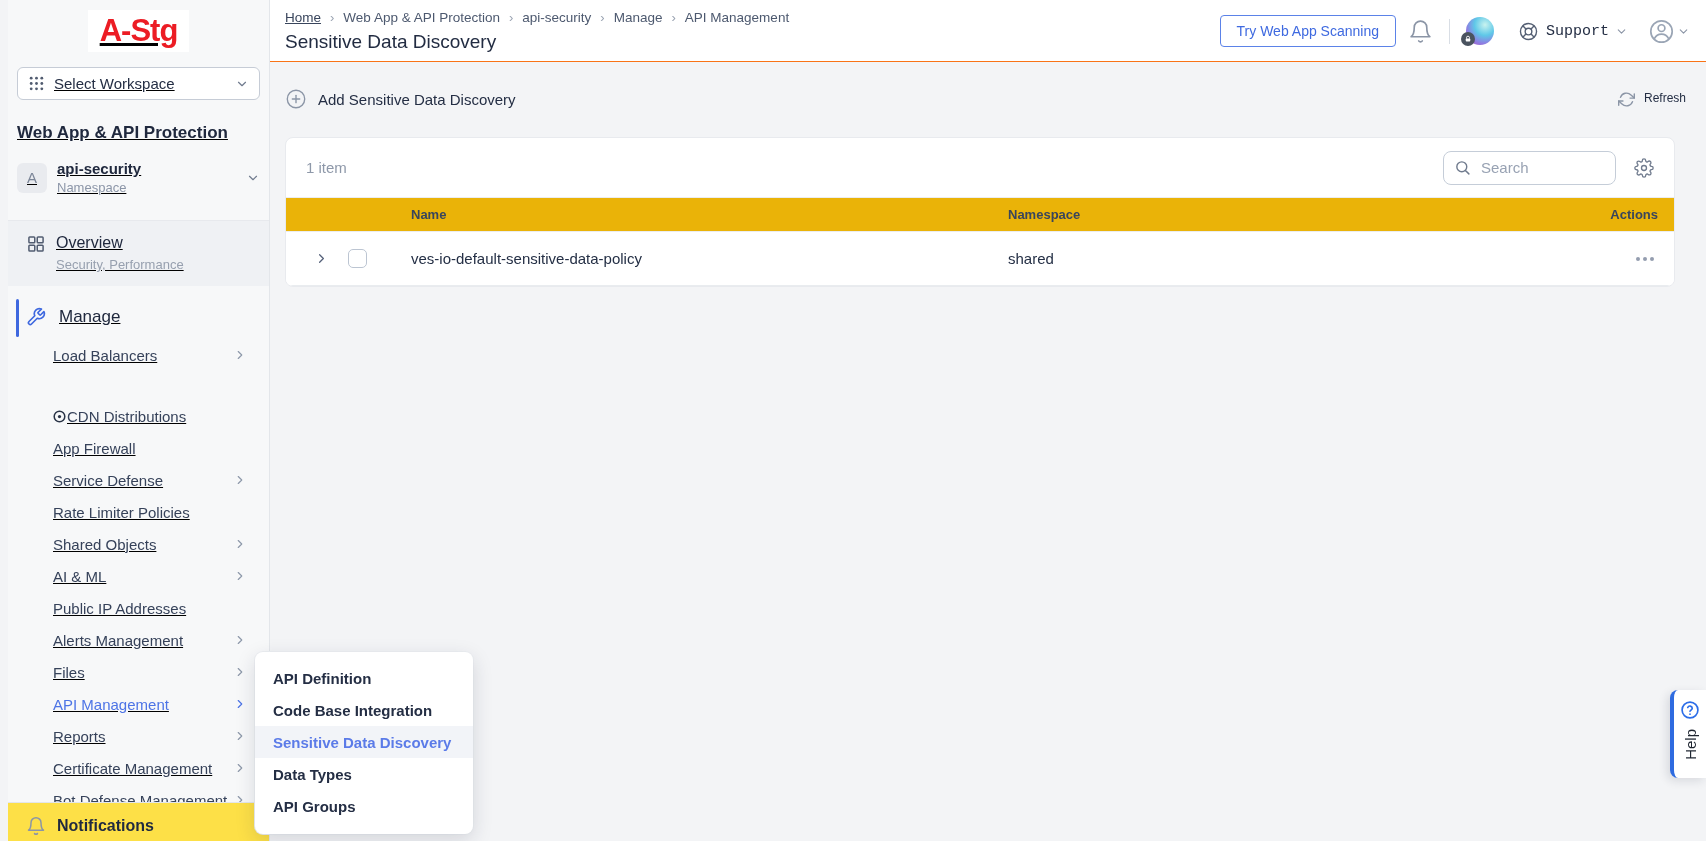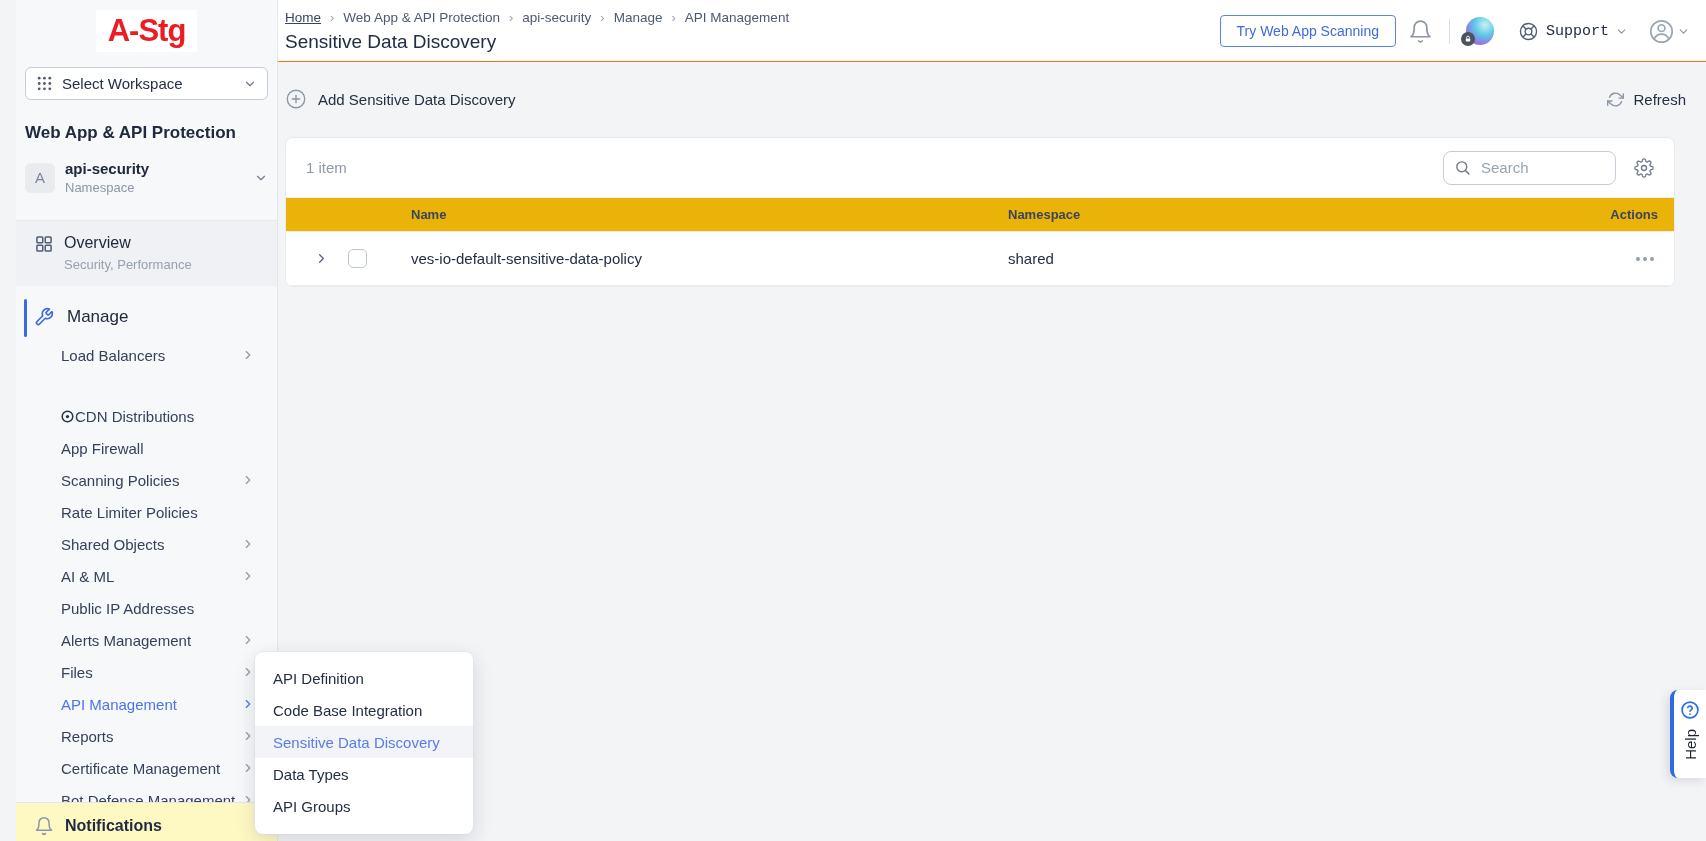--- a/index.html
+++ b/index.html
@@ -1,21 +1,21 @@
 <!DOCTYPE html>
 <html><head>
 <meta charset="utf-8">
 <style>
   html,body{margin:0;padding:0;}
   body{width:1706px;height:841px;overflow:hidden;background:#f3f4f6;font-family:"Liberation Sans",sans-serif;}
   .app{position:relative;width:1706px;height:841px;overflow:hidden;}
   svg{display:block;flex:none;}
 
   
-  .sidebar{position:absolute;left:16px;top:0;width:262px;height:841px;background:#f7f8f9;border-right:1px solid #e3e6ea;box-sizing:border-box;z-index:5;}
+  .sidebar{position:absolute;left:8px;top:0;width:262px;height:841px;background:#f7f8f9;border-right:1px solid #e3e6ea;box-sizing:border-box;z-index:5;text-decoration:underline;}
   .logo-wrap{display:flex;justify-content:center;margin-top:10px;}
   .logo{background:#fff;padding:3px 12px;font-size:31px;font-weight:700;color:#ec1c24;letter-spacing:-1px;}
   .workspace{margin:15px 9px 0 9px;height:33px;background:#fff;border:1px solid #c6ccd6;border-radius:6px;display:flex;align-items:center;padding:0 10px;gap:9px;cursor:pointer;box-sizing:border-box;}
   .workspace .lbl{font-size:15px;color:#242e44;flex:1;}
   .side-title{margin:23px 9px 0 9px;font-size:17px;font-weight:700;color:#20293e;}
   .ns-row{margin:17px 9px 0 9px;display:flex;align-items:center;gap:10px;cursor:pointer;}
   .ns-avatar{width:30px;height:30px;border-radius:6px;background:#e9ebef;color:#7c8698;font-size:15px;display:flex;align-items:center;justify-content:center;}
   .ns-texts{flex:1;}
   .ns-name{font-size:15px;font-weight:700;color:#20293e;}
   .ns-sub{font-size:13px;color:#8c96a8;margin-top:3px;}
@@ -24,25 +24,25 @@
   .ov-label{font-size:16px;color:#20293e;}
   .ov-sub{font-size:13px;color:#97a0af;margin-top:5px;}
   .manage{position:relative;margin-top:13px;padding:8px 18px;display:flex;align-items:center;gap:13px;cursor:pointer;}
   .active-bar{position:absolute;left:8px;top:0;width:3px;height:38px;background:#3e68df;border-radius:2px;}
   .manage-lbl{font-size:17px;color:#20293e;}
   .nav{list-style:none;margin:4px 0 0 0;padding:0;}
   .nav-item{height:32px;display:flex;align-items:center;padding:0 22px 0 45px;font-size:15px;color:#36425a;cursor:pointer;}
   .nav-item.with-icon{padding-left:44px;margin-top:29px;}
   .nav-item.active{color:#4d74e6;}
   .nav-chev{margin-left:auto;display:flex;}
-  .side-bottom{position:absolute;left:0;right:0;bottom:0;height:30px;border-top:1px solid #e3e6ea;background:#fef9c3;display:flex;align-items:center;gap:11px;padding:8px 0 0 18px;cursor:pointer;}
+  .side-bottom{position:absolute;left:0;right:0;bottom:0;height:30px;border-top:1px solid #e3e6ea;background:#fde047;display:flex;align-items:center;gap:11px;padding:8px 0 0 18px;cursor:pointer;}
   .notif-lbl{font-size:16px;font-weight:700;color:#1f2940;}
 
   
-  .flyout{position:absolute;left:255px;top:652px;width:218px;background:#fff;border-radius:8px;box-shadow:0 6px 20px rgba(25,35,60,.15),0 0 0 1px #eef0f3;padding:10px 0 12px 0;z-index:10;}
+  .flyout{position:absolute;left:255px;top:652px;width:218px;background:#fff;border-radius:8px;box-shadow:0 6px 20px rgba(25,35,60,.15),0 0 0 1px #eef0f3;padding:10px 0 12px 0;z-index:10;font-weight:bold;}
   .flyout-item{height:32px;display:flex;align-items:center;padding:0 18px;font-size:15px;color:#242e44;cursor:pointer;}
   .flyout-item.active{background:#f2f4f8;color:#5b7be8;}
 
   
   .topbar{position:absolute;left:263px;top:0;right:0;height:62px;background:#fff;border-bottom:1px solid #f97316;box-sizing:border-box;z-index:4;}
   .crumbs{position:absolute;left:22px;top:10px;display:flex;align-items:center;gap:9px;font-size:13.5px;color:#4d596f;white-space:nowrap;}
   .crumb{cursor:pointer;}
   .crumb.home{text-decoration:underline;color:#39455c;}
   .crumb-sep{color:#9aa3b2;font-size:13px;}
   .page-title{position:absolute;left:22px;top:31px;font-size:19px;font-weight:500;color:#222c42;}
@@ -54,21 +54,21 @@
     background:radial-gradient(circle at 68% 28%,#c9f3ef 0%,#5fc8e8 38%,#8e7ce2 68%,#a75ec0 88%,#7e4d9e 100%);}
   .badge{position:absolute;left:-5px;bottom:-1px;width:14px;height:14px;border-radius:50%;background:#4a535f;display:flex;align-items:center;justify-content:center;}
   .support,.account{display:flex;align-items:center;cursor:pointer;font-family:Liberation Mono, monospace;}
   .support .lbl{font-size:15px;color:#242e44;margin:0 6px 0 7px;}
   .account svg.chev{margin-left:2px;}
 
   
   .content{position:absolute;left:263px;top:62px;right:0;bottom:0;}
   .actionbar{display:flex;justify-content:space-between;align-items:center;margin:16px 20px 0 22px;height:42px;}
   .add-link{display:flex;align-items:center;gap:11px;cursor:pointer;font-size:15px;color:#242e44;}
-  .refresh{display:flex;align-items:flex-start;gap:9px;cursor:pointer;font-size:15px;color:#242e44;}
+  .refresh{display:flex;align-items:flex-start;gap:9px;cursor:pointer;font-size:12px;color:#242e44;}
   .card{margin:17px 31px 0 22px;background:#fff;border:1px solid #e8eaee;border-radius:8px;overflow:hidden;box-sizing:border-box;}
   .card-head{height:59px;display:flex;align-items:center;justify-content:space-between;padding:0 20px;}
   .count{font-size:15px;color:#8e98a9;}
   .head-right{display:flex;align-items:center;gap:18px;}
   .searchbox{width:173px;height:34px;border:1px solid #c5cdd8;border-radius:8px;display:flex;align-items:center;padding:0 10px;gap:8px;background:#fff;box-sizing:border-box;}
   .searchbox input{border:none;outline:none;font-size:15px;color:#242e44;width:100%;font-family:inherit;background:transparent;}
   .searchbox input::placeholder{color:#98a2b3;}
   .gear{cursor:pointer;}
   .tgrid{display:grid;grid-template-columns:125px 597px 1fr 86px;align-items:center;}
   .thead{height:33px;background:#eab308;border-top:1px solid #ebedf0;border-bottom:1px solid #ebedf0;font-size:13px;font-weight:700;color:#39455c;}
@@ -174,21 +174,21 @@
               <circle cx="12" cy="12" r="8.5"></circle>
               <circle cx="12" cy="12" r="2.6" fill="#2a3447" stroke="none"></circle>
             </svg>
           </span>
           <span class="nav-lbl">CDN Distributions</span>
         </li>
         <li class="nav-item">
           <span class="nav-lbl">App Firewall</span>
         </li>
         <li class="nav-item">
-          <span class="nav-lbl">Scanning Policies</span>
+          <span class="nav-lbl">Service Defense</span>
           <span class="nav-chev">
             <svg width="14" height="14" viewBox="0 0 24 24" fill="none" stroke="#8e99ab" stroke-width="2" stroke-linecap="round" stroke-linejoin="round">
               <polyline points="9 6 15 12 9 18"></polyline>
             </svg>
           </span>
         </li>
         <li class="nav-item">
           <span class="nav-lbl">Rate Limiter Policies</span>
         </li>
         <li class="nav-item">

